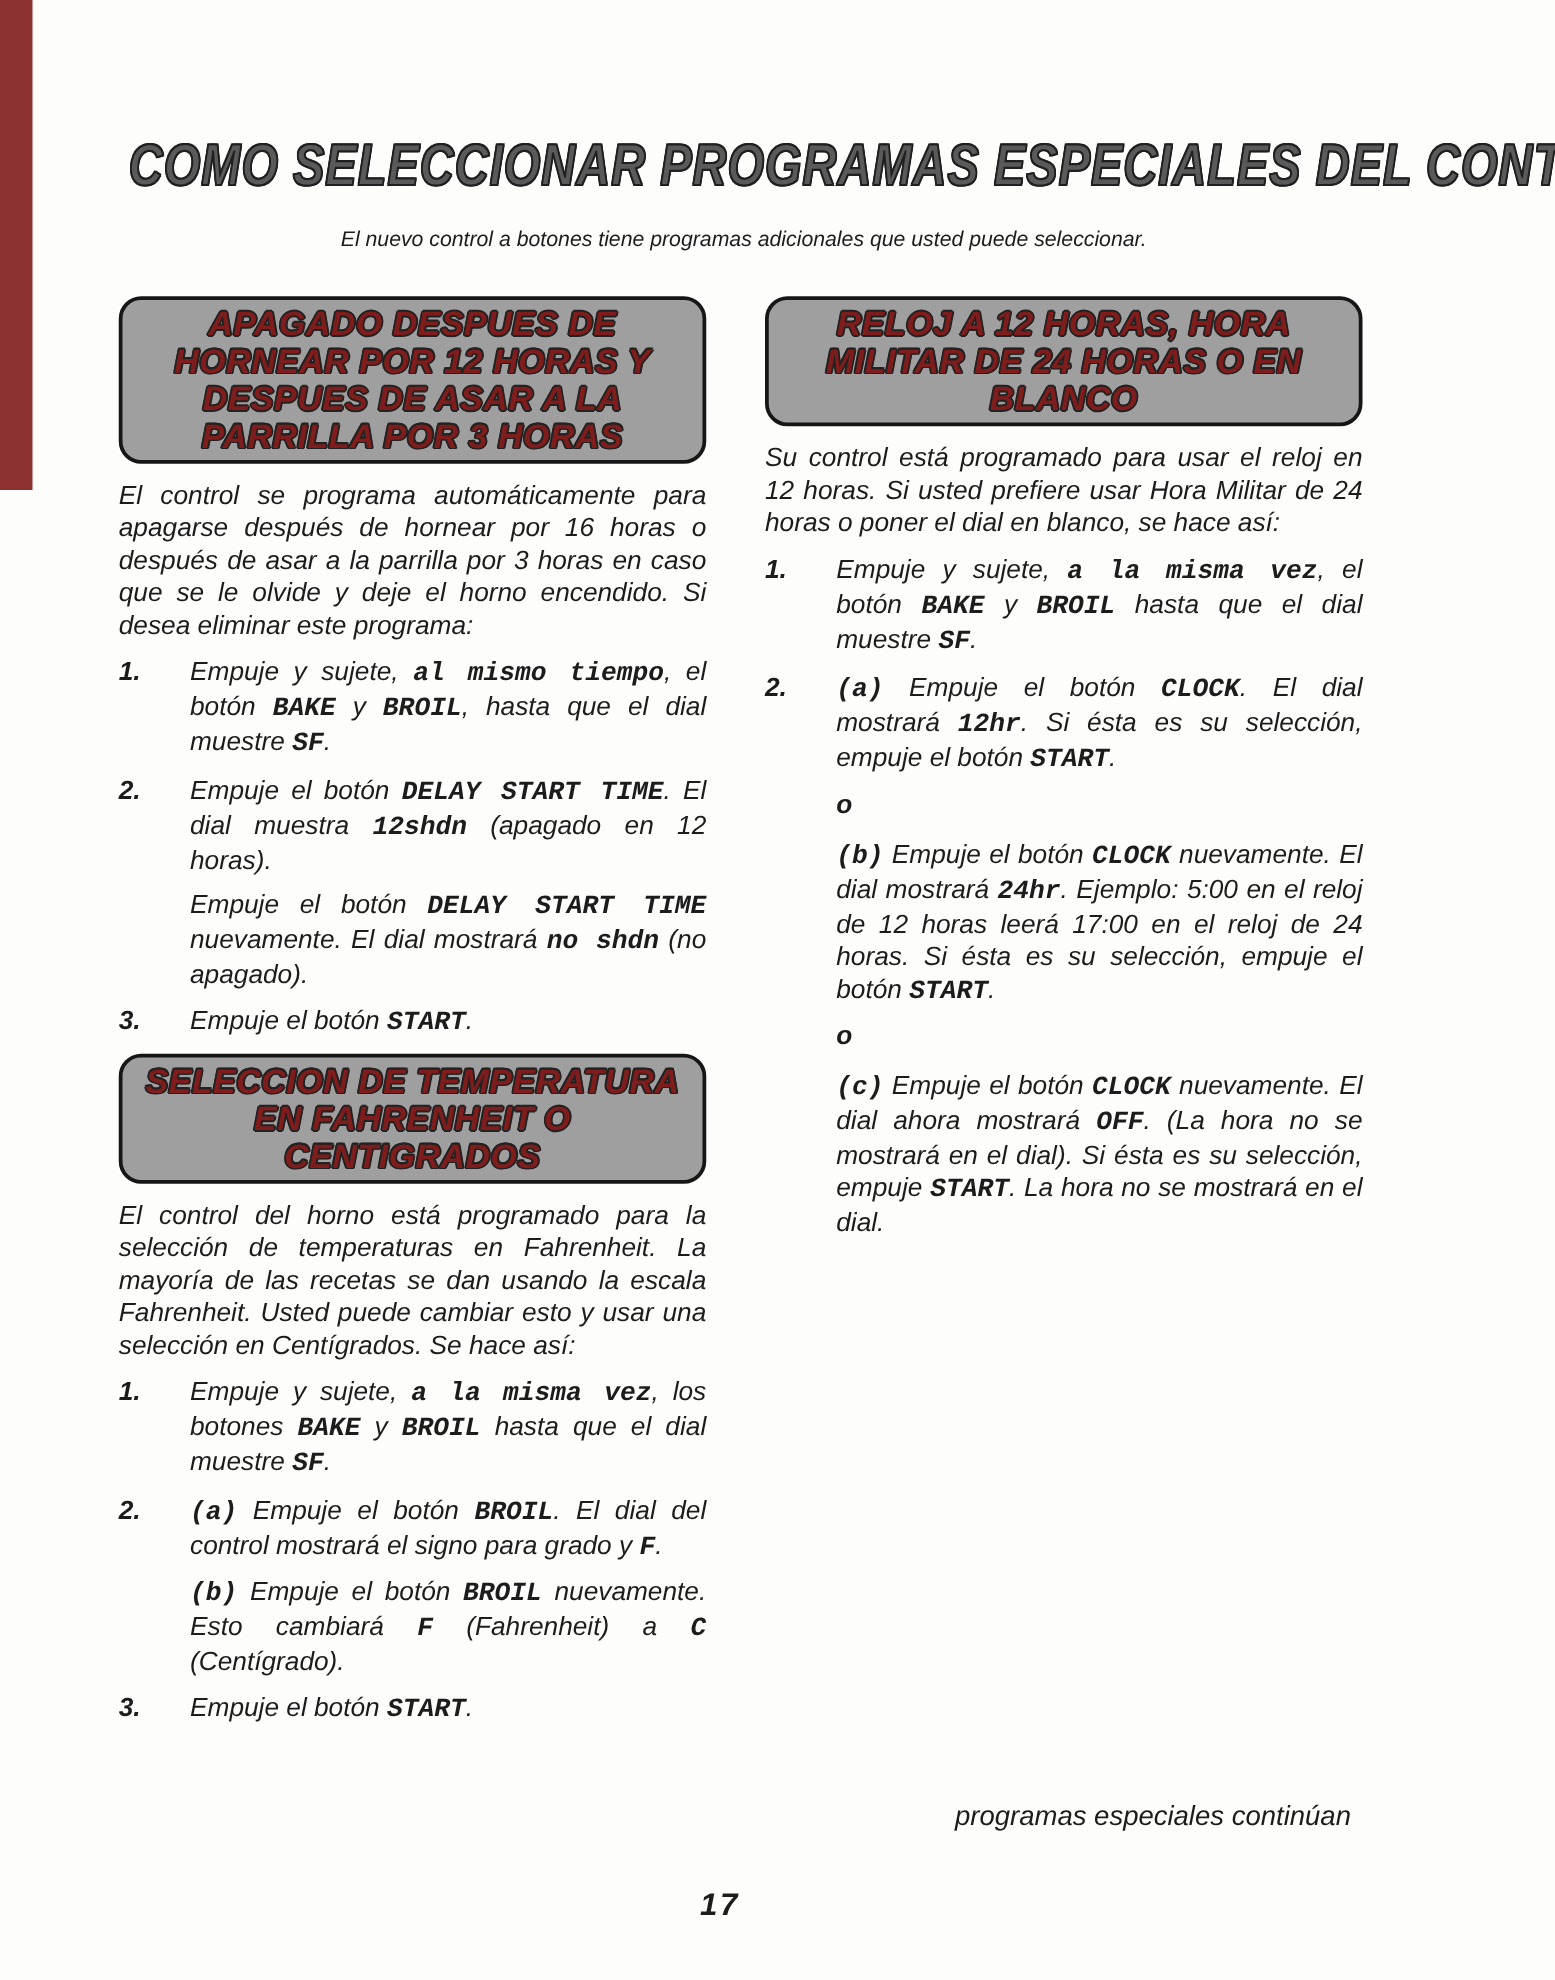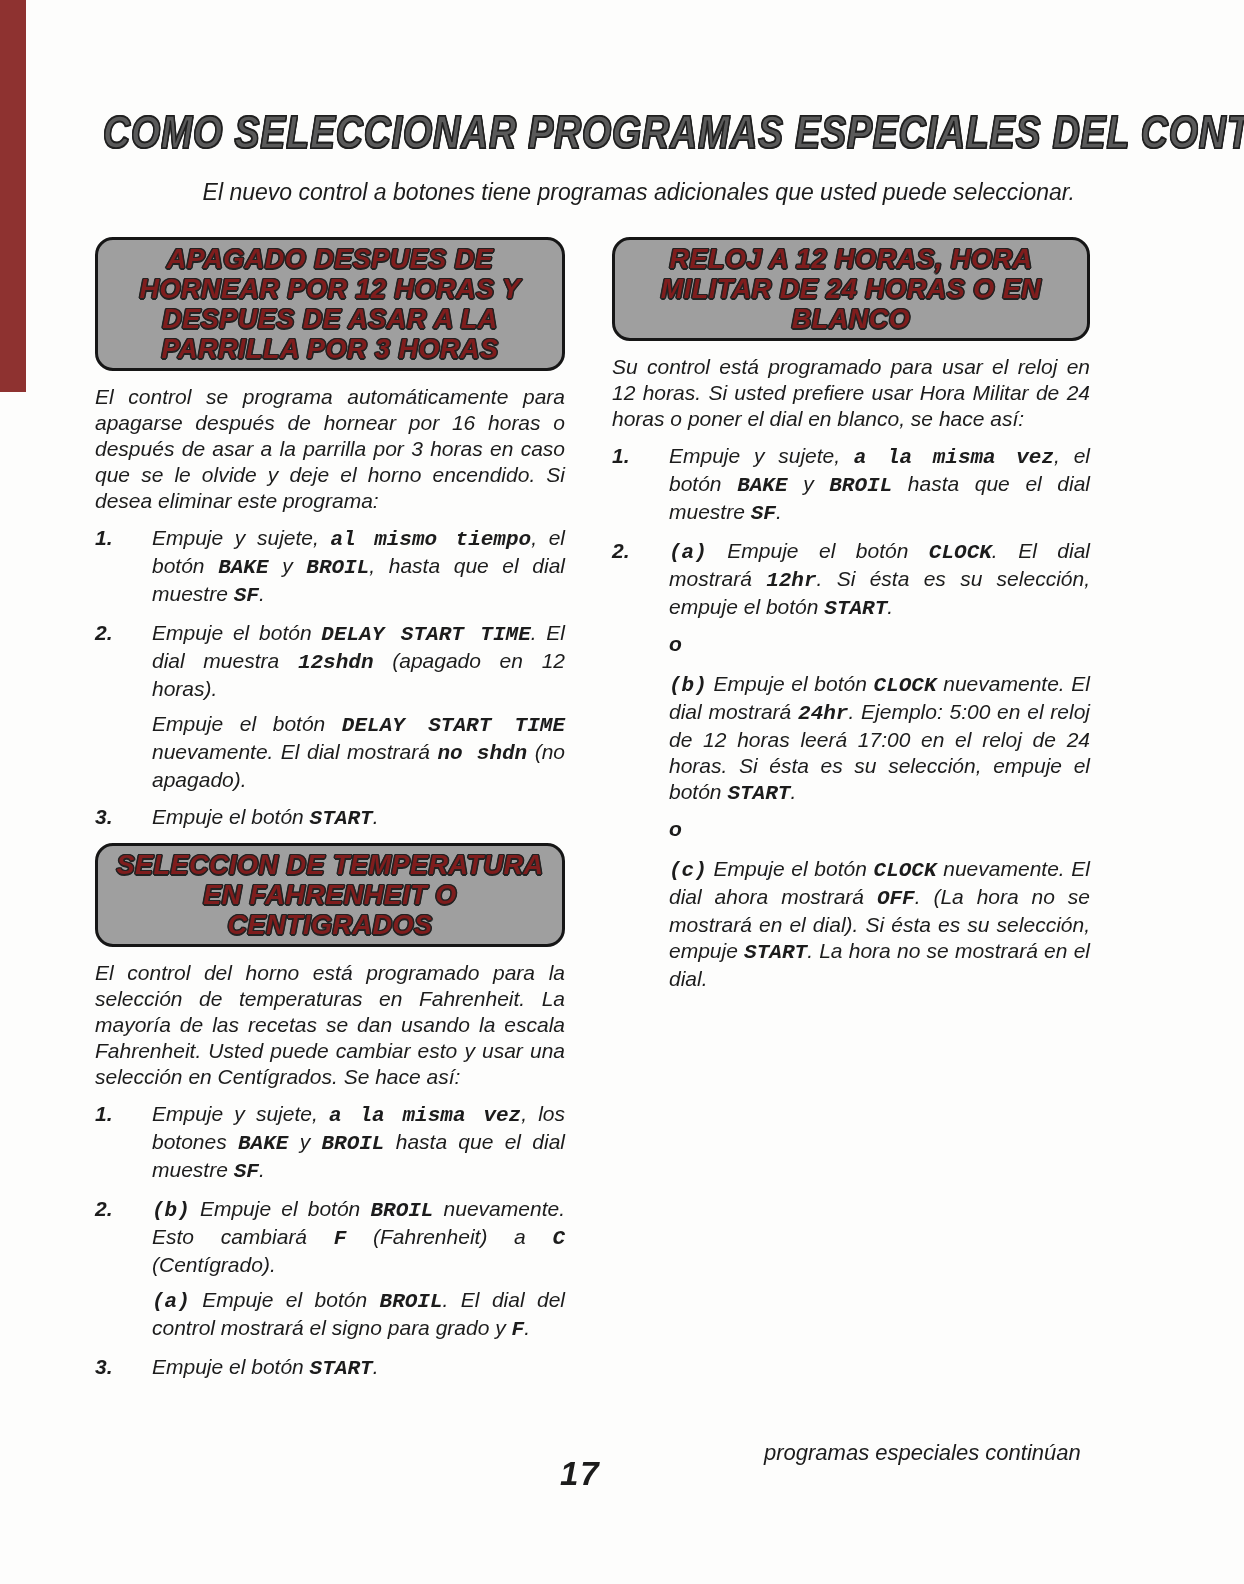--- a/index.html
+++ b/index.html
@@ -22,22 +22,22 @@
     position:absolute;left:103px;top:104px;margin:0;
     font-size:47px;font-weight:700;font-style:italic;
     white-space:nowrap;
     transform:scaleX(0.80);transform-origin:left top;
     color:#5a5a5a;
     -webkit-text-stroke:1.6px #1f1f1f;
     text-shadow:1px 1px 0 #222,-1px -1px 0 #222,1px -1px 0 #222,-1px 1px 0 #222;
     letter-spacing:1px;
   }
   .subtitle{
-    position:absolute;left:85px;top:178px;width:990px;margin:0;
-    text-align:right;font-size:23px;line-height:28px;
+    position:absolute;left:100px;top:178px;width:990px;margin:0;
+    text-align:center;font-size:17px;line-height:28px;
   }
   .col{position:absolute;top:237px;}
   .col-left{left:95px;width:470px;}
   .col-right{left:612px;width:478px;}
   .hbox{
     background:#9f9f9f;
     border:3px solid #161616;
     border-radius:18px;
     text-align:center;
     font-weight:700;font-style:italic;
@@ -50,21 +50,21 @@
   }
   .hbox-second{margin-top:2px;}
   p.body{margin:0 0 11px;font-size:21px;line-height:26px;}
   .just{text-align:justify;}
   .step{display:flex;margin:0 0 11px;}
   .num{flex:none;width:57px;font-weight:700;font-size:21px;line-height:26px;}
   .sbody{flex:1;min-width:0;}
   .sbody p{margin:0 0 9px;font-size:21px;line-height:26px;}
   .sbody p:last-child{margin-bottom:0;}
   .or{font-weight:700;margin:5px 0 14px 0 !important;}
-  .pagenum{position:absolute;left:560px;top:1455px;font-size:33px;font-weight:700;letter-spacing:2px;}
+  .pagenum{position:absolute;left:560px;top:1510px;font-size:25px;font-weight:700;letter-spacing:2px;}
   .footnote{position:absolute;left:764px;top:1440px;font-size:22px;}
   b{font-weight:700;font-family:Liberation Mono, monospace;}
 </style>
 </head>
 <body>
 
 <div class="page">
 
   <div class="red-edge"></div>
 
@@ -115,22 +115,22 @@
     <div class="step">
       <span class="num">1.</span>
       <div class="sbody">
         <p class="just"><span>Empuje y sujete, </span><b>a la misma vez</b><span>, los botones </span><b>BAKE</b><span> y </span><b>BROIL</b><span> hasta que el dial muestre </span><b>SF</b><span>.</span></p>
       </div>
     </div>
 
     <div class="step">
       <span class="num">2.</span>
       <div class="sbody">
+        <p class="just"><b>(a)</b><span> Empuje el botón </span><b>BROIL</b><span>. El dial del control mostrará el signo para grado y </span><b>F</b><span>.</span></p>
         <p class="just"><b>(b)</b><span> Empuje el botón </span><b>BROIL</b><span> nuevamente.  Esto cambiará </span><b>F</b><span> (Fahrenheit) a </span><b>C</b><span> (Centígrado).</span></p>
-        <p class="just"><b>(a)</b><span> Empuje el botón </span><b>BROIL</b><span>. El dial del control mostrará el signo para grado y </span><b>F</b><span>.</span></p>
       </div>
     </div>
 
     <div class="step">
       <span class="num">3.</span>
       <div class="sbody">
         <p><span>Empuje el botón </span><b>START</b><span>.</span></p>
       </div>
     </div>
 

